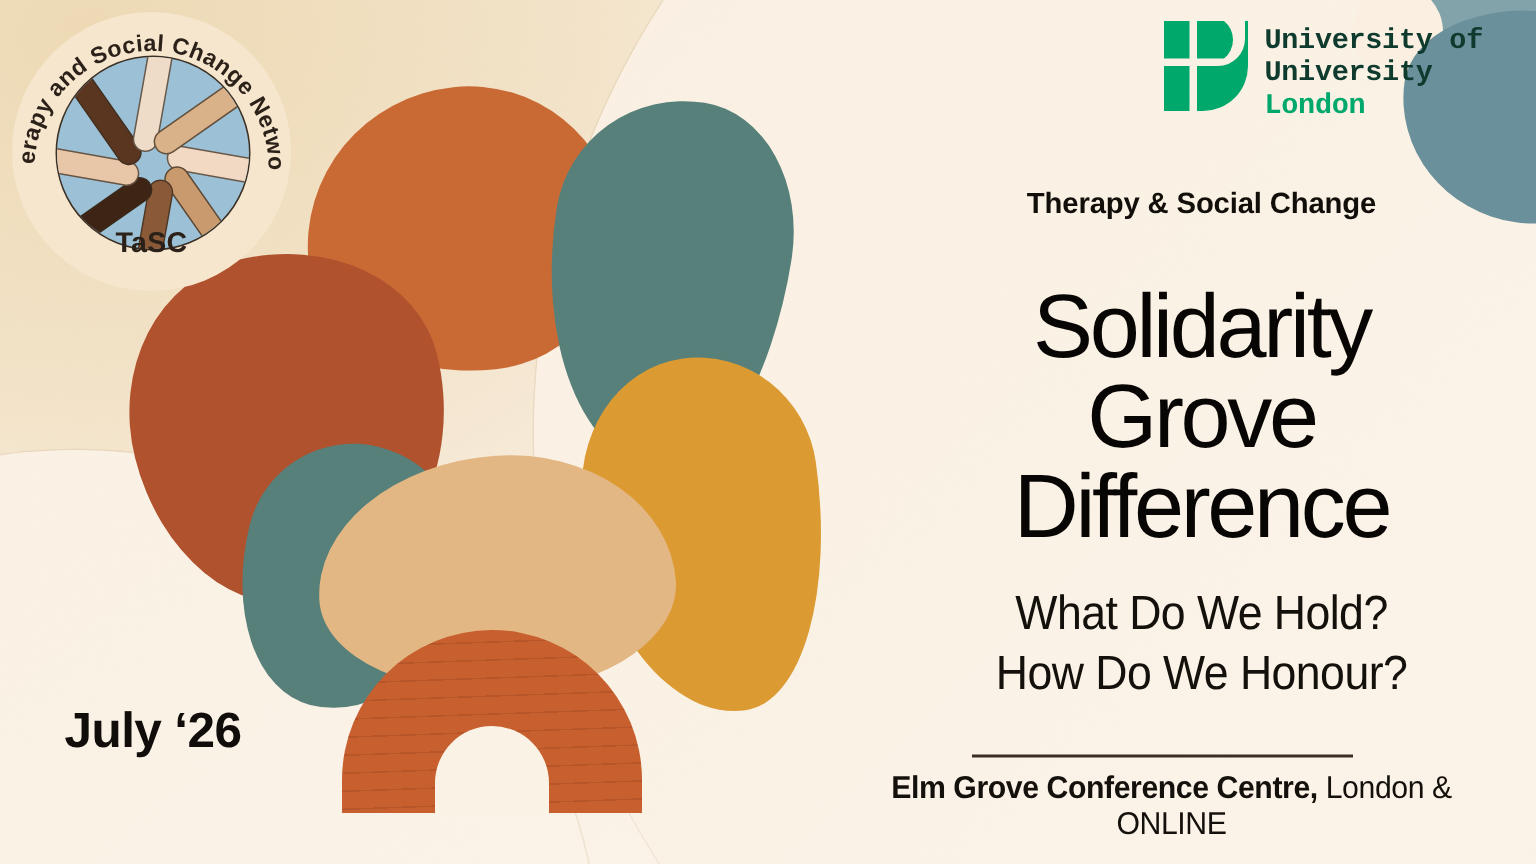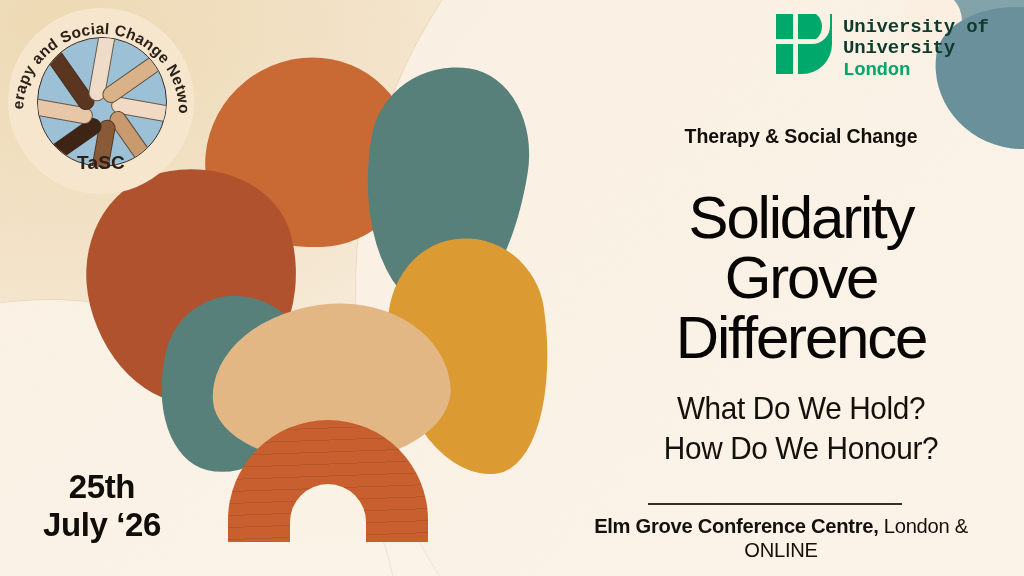--- a/index.html
+++ b/index.html
@@ -382,21 +382,20 @@
       </g>
     </svg>
     <div class="uor-text">
       <span class="uor-l1">University of</span>
       <span class="uor-l2">University</span>
       <span class="uor-l3">London</span>
     </div>
   </div>
 
   <div class="date-block">
-    <span>25th</span>
     <span>July ‘26</span>
   </div>
 
   <div class="panel">
 
     <div class="eyebrow">
       <span>Therapy &amp; Social Change</span>
     </div>
 
     <div class="headline">

